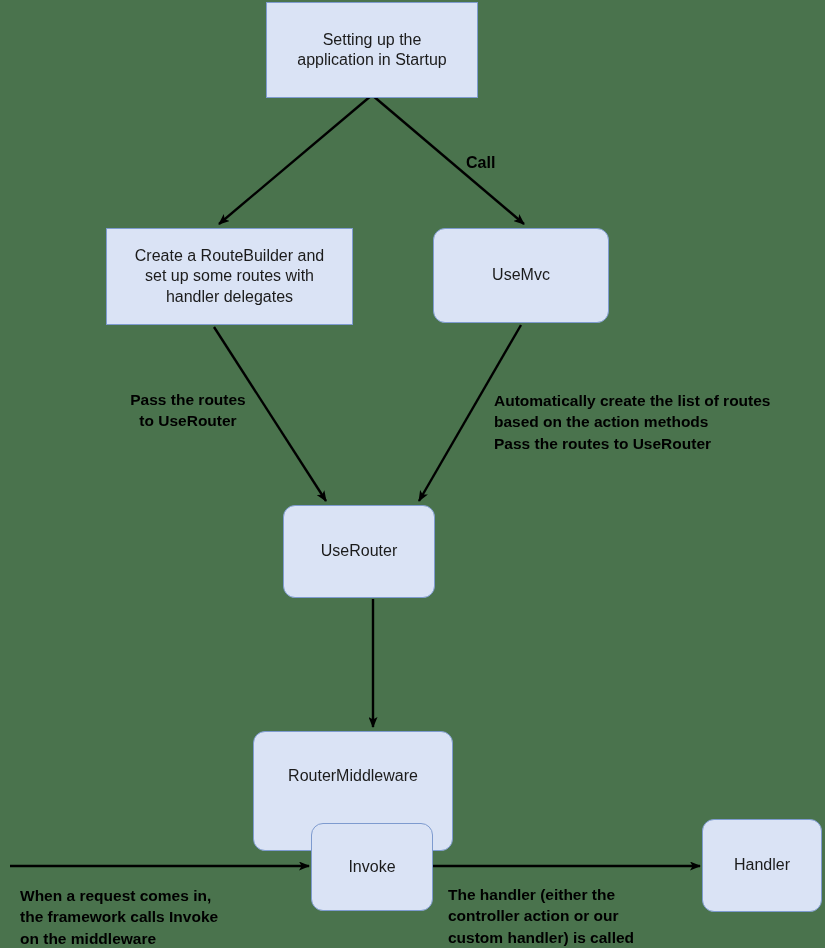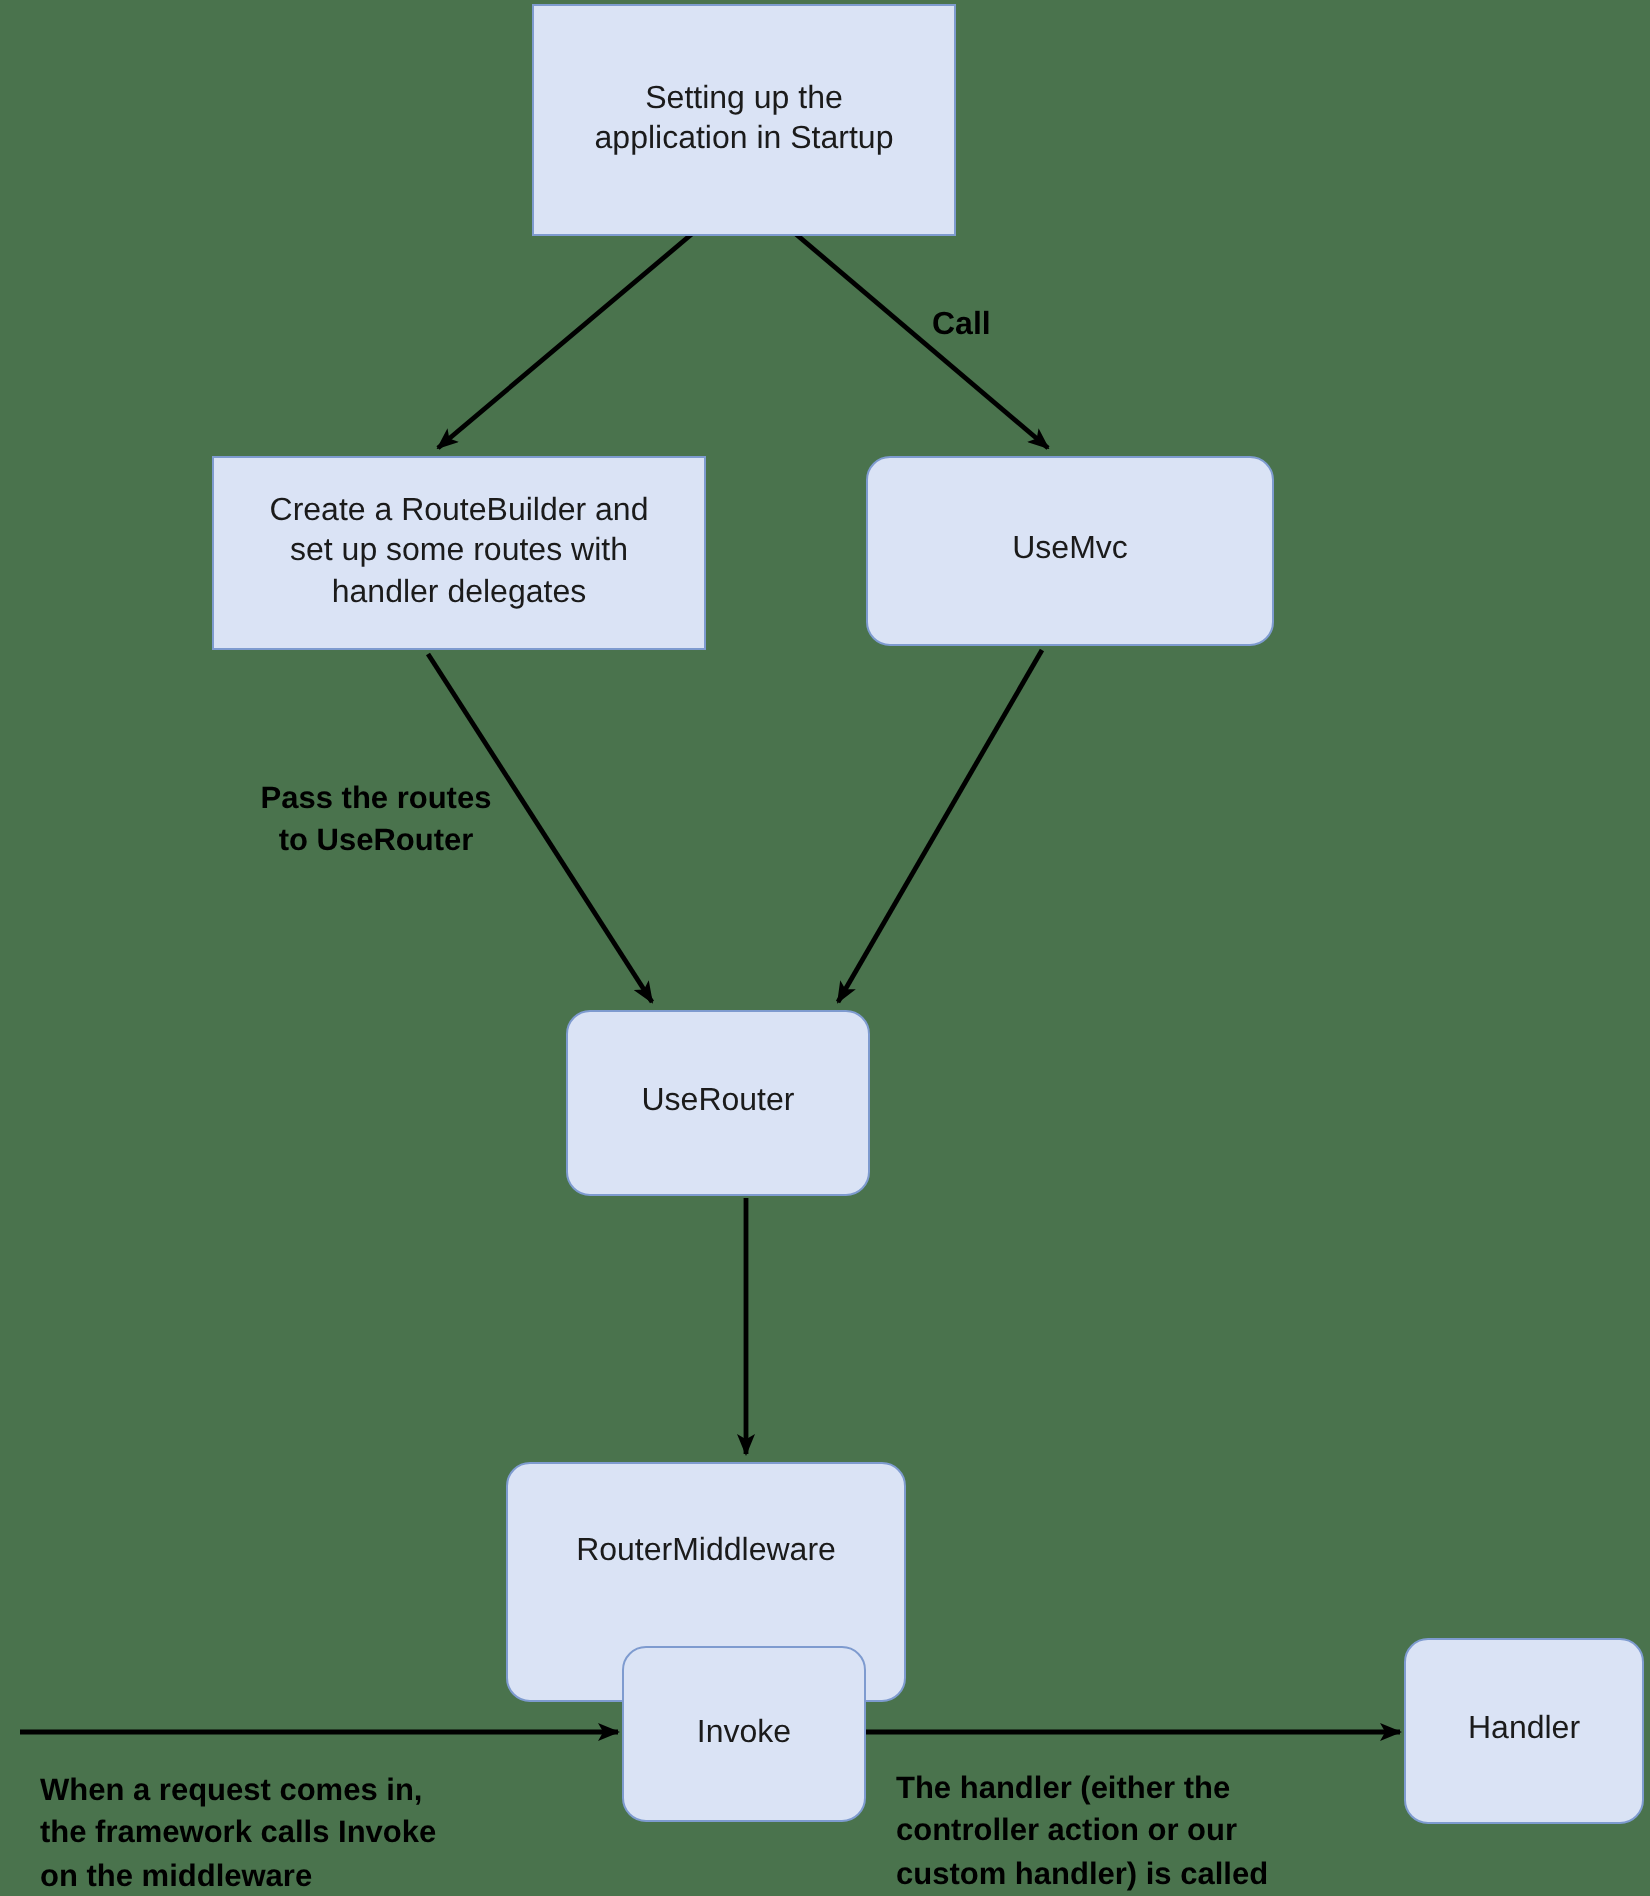--- a/index.html
+++ b/index.html
@@ -39,23 +39,23 @@
     text-align: center;
     color: #1b1b1b;
     font-size: 16px;
     line-height: 1.28;
     font-family: "Liberation Sans", sans-serif;
   }
   .node.rounded { border-radius: 12px; }
   .node .node-label { display: block; padding: 0 6px; }
 
   
-  #node-startup          { left: 266px; top: 2px;   width: 212px; height: 116px; }
+  #node-startup          { left: 266px; top: 2px;   width: 212px; height: 96px; }
   #node-routebuilder     { left: 87px;  top: 228px; width: 247px; height: 97px; margin-left: 19px; }
-  #node-usemvc           { left: 433px; top: 228px; width: 204px; height: 95px; }
+  #node-usemvc           { left: 433px; top: 228px; width: 176px; height: 95px; }
   #node-userouter        { left: 283px; top: 505px; width: 152px; height: 93px; }
   #node-routermiddleware { left: 253px; top: 731px; width: 200px; height: 120px; }
   #node-invoke           { left: 311px; top: 823px; width: 122px; height: 88px; z-index: 5; }
   #node-handler          { left: 702px; top: 819px; width: 120px; height: 93px; }
 
   .annot {
     position: absolute;
     color: #000000;
     font-family: "Liberation Sans", sans-serif;
     font-weight: bold;
@@ -138,20 +138,23 @@
     <span class="node-label" style="white-space: pre-line;">Invoke</span>
   </div>
 
   <div class="node rounded" id="node-handler">
     <span class="node-label" style="white-space: pre-line;">Handler</span>
   </div>
 
   <div class="annot" id="annot-call" style="white-space: pre-line;">Call</div>
   <div class="annot" id="annot-pass-routes" style="white-space: pre-line;">Pass the routes
 to UseRouter</div>
+  <div class="annot" id="annot-automatic" style="white-space: pre-line;">Automatically create the list of routes
+based on the action methods
+   Pass the routes to UseRouter</div>
   <div class="annot" id="annot-request-in" style="white-space: pre-line;">When a request comes in,
 the framework calls Invoke
 on the middleware</div>
   <div class="annot" id="annot-handler-called" style="white-space: pre-line;">The handler (either the
 controller action or our
 custom handler) is called</div>
 
 </div>
 
 </body></html>

